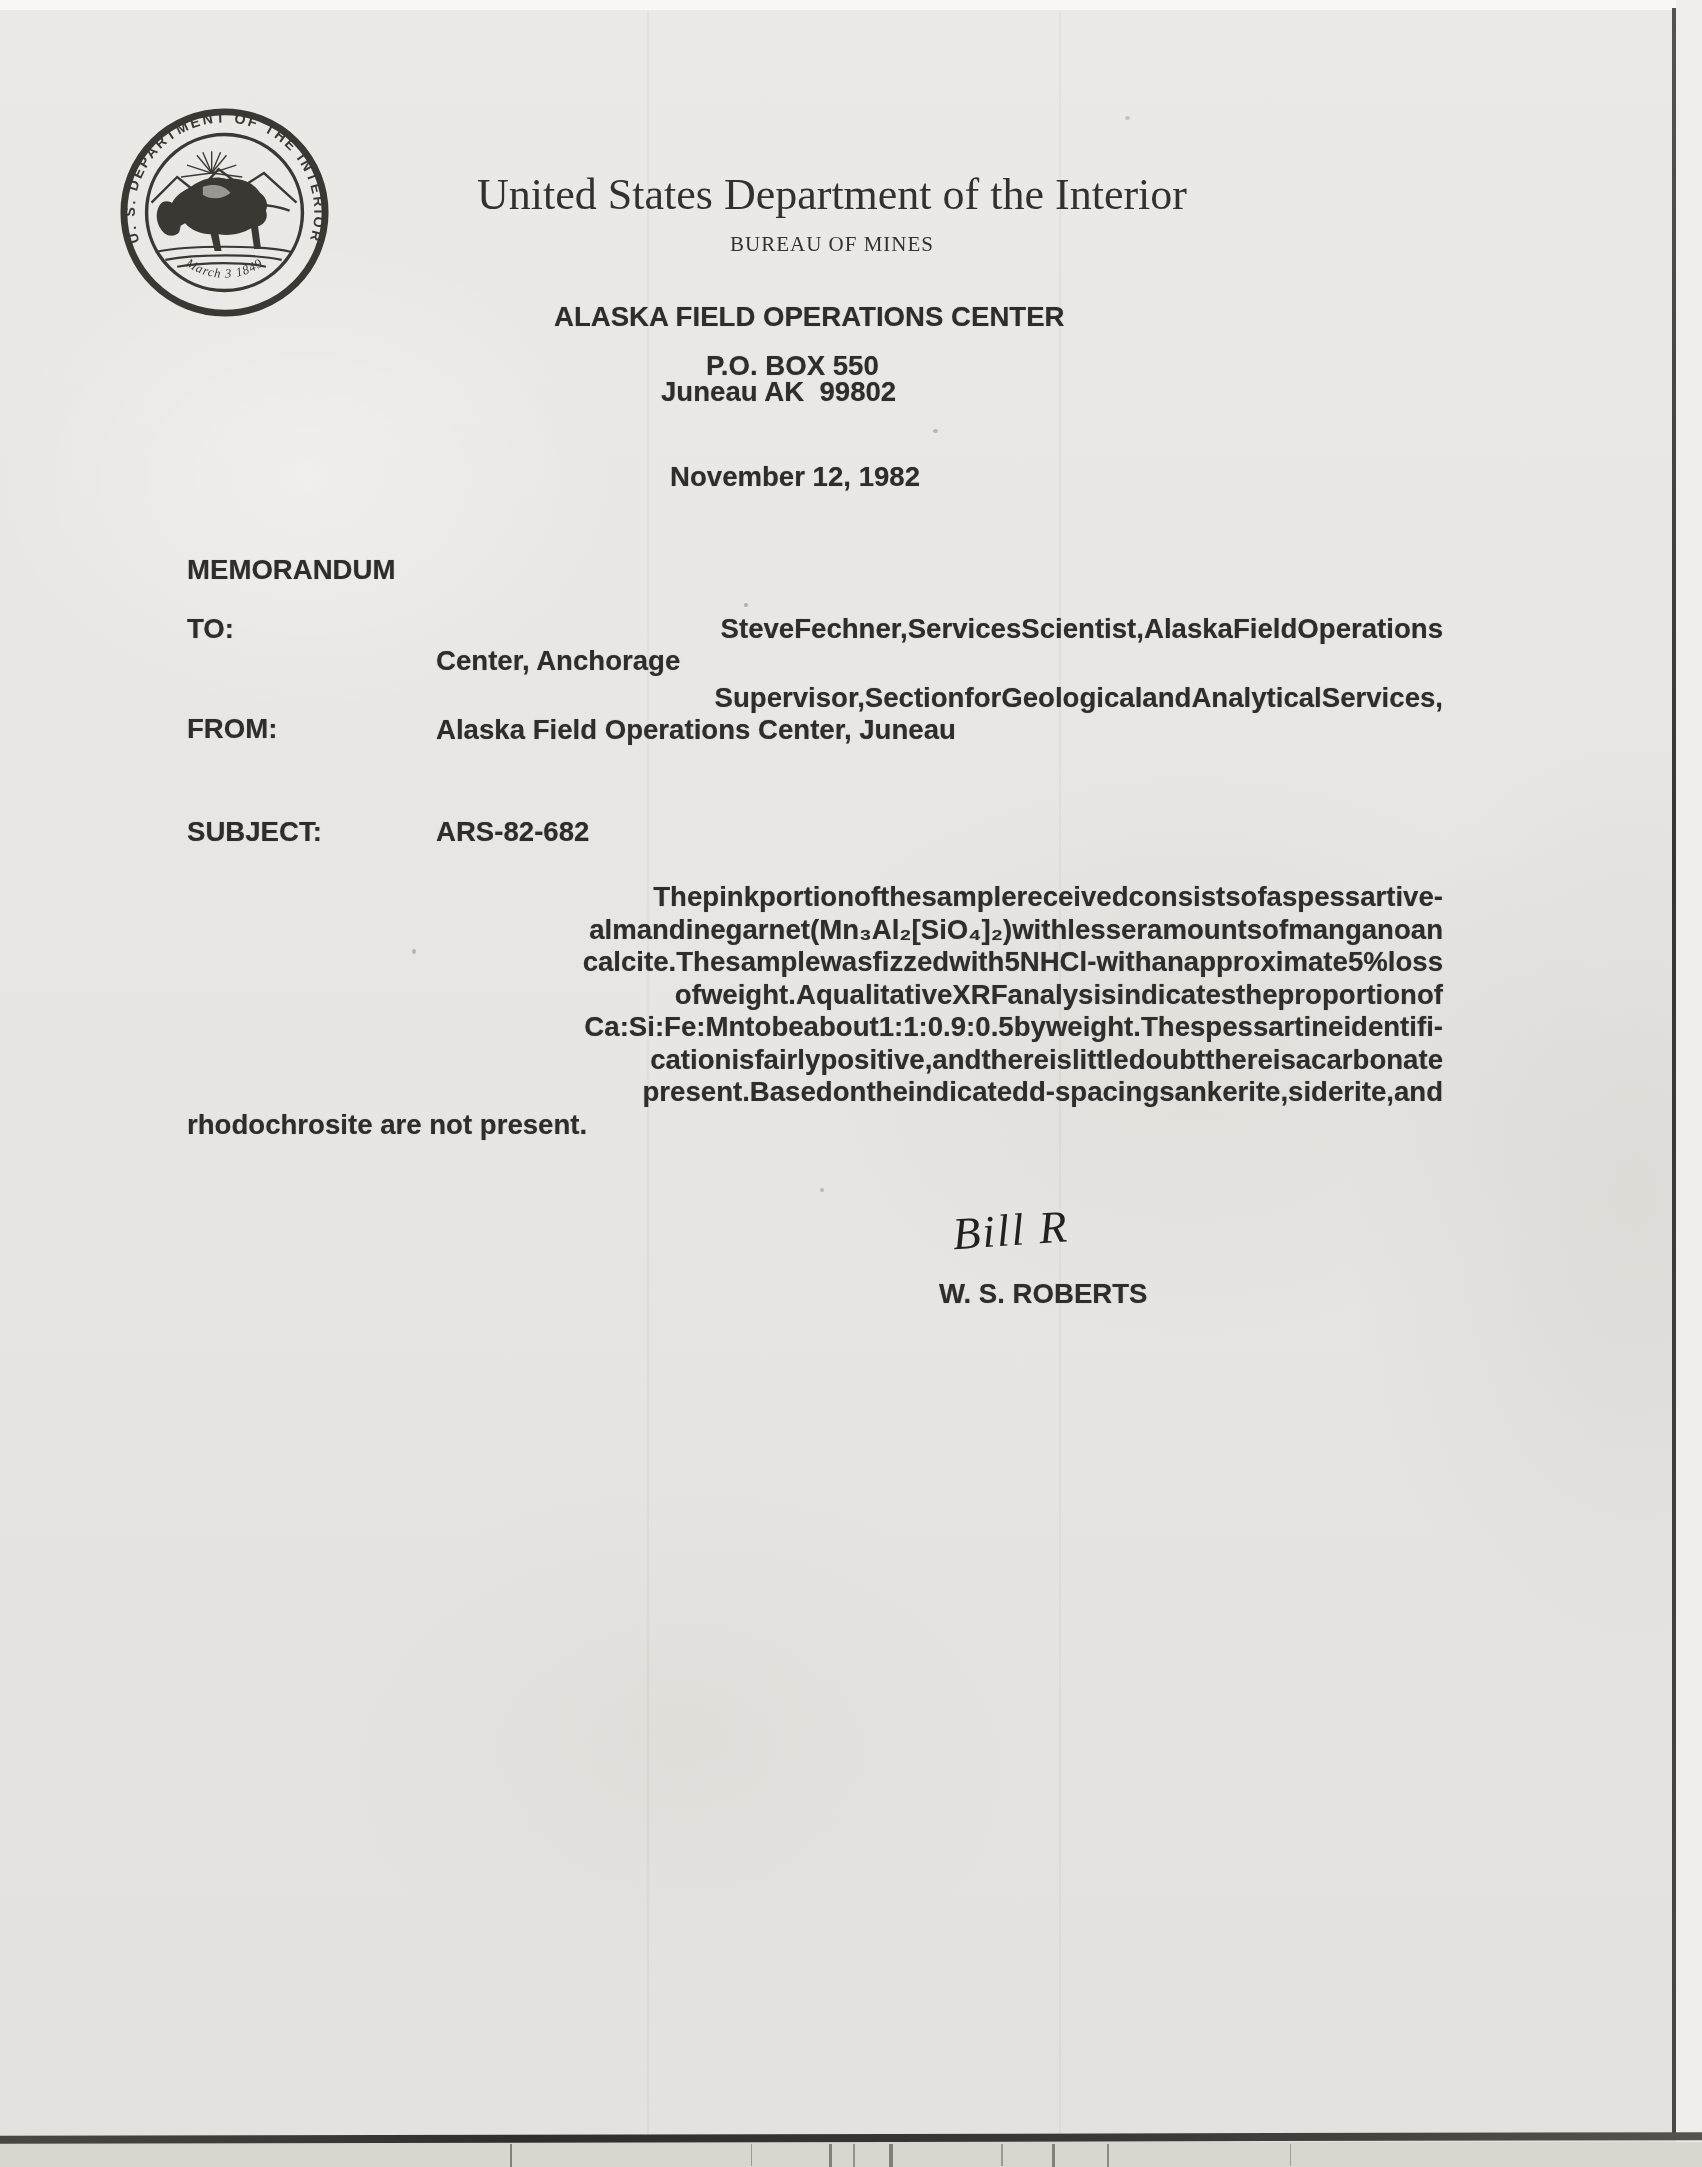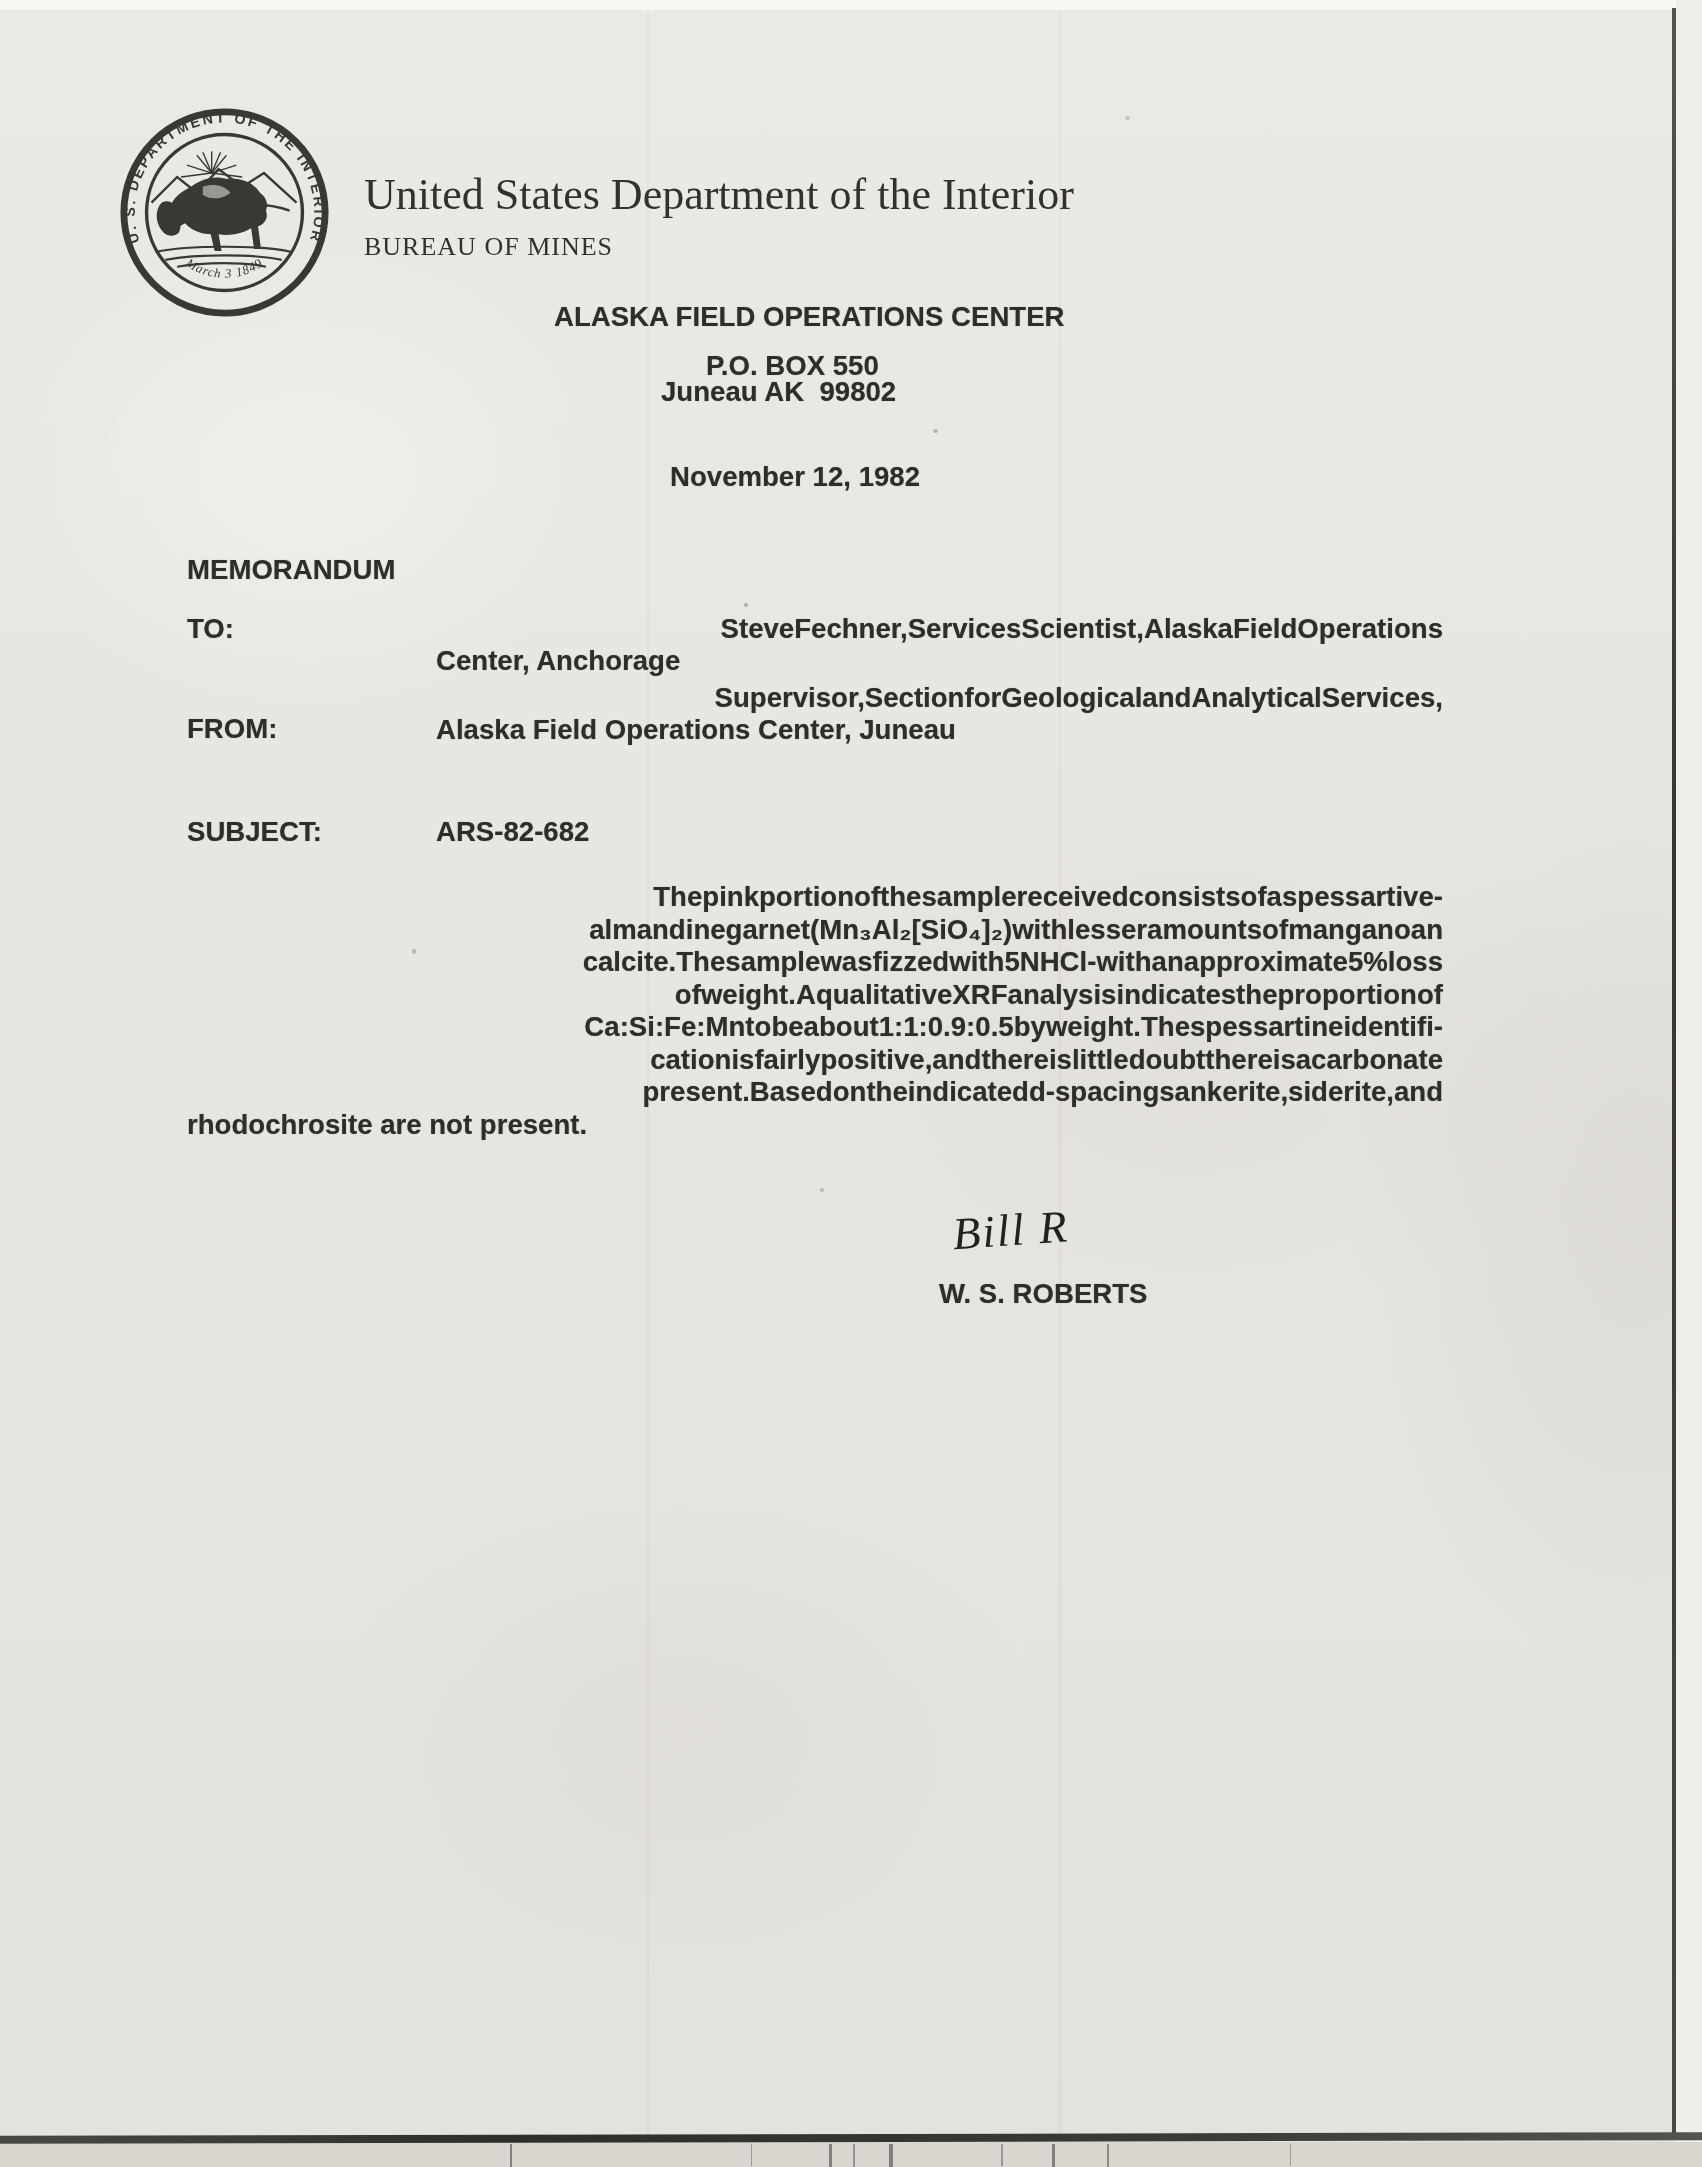--- a/index.html
+++ b/index.html
@@ -12,21 +12,21 @@
       radial-gradient(ellipse 591px 414px at 40% 80%, rgba(200,196,188,0.16), transparent 60%),
       radial-gradient(ellipse 414px 690px at 96% 55%, rgba(150,145,136,0.12), transparent 70%),
       linear-gradient(180deg, rgba(255,255,255,0.12), rgba(0,0,0,0.02));
     font-family:"Liberation Sans", sans-serif;
   }
   .abs{position:absolute;}
   .serif{font-family:"Liberation Serif","DejaVu Serif",serif;color:#33312d;}
   .mono{font-family:Liberation Sans, sans-serif;font-weight:bold;
         color:#2e2d29;font-size:27.6px;text-shadow:0 0 1px rgba(46,45,41,0.45);}
   .pre{white-space:pre;}
-  .center{text-align:left;}
+  .center{text-align:center;}
   .jline{display:flex;justify-content:flex-end;}
   .jline span{white-space:pre;}
   .fieldblock div{height:31.5px;line-height:31.5px;}
   .bodyblock div{height:32.5px;line-height:32.5px;}
   
   .edge-top{left:0;top:0;width:1702px;height:9.9px;background:#f8f7f4;border-bottom:1px solid rgba(0,0,0,0.05);}
   .edge-right-line{left:1672px;top:7.9px;width:3.9px;height:2130px;background:linear-gradient(180deg,#55534e,#37352f 40%,#4a4843);}
   .edge-right-out{left:1676px;top:0;width:26.6px;height:2167px;background:#f0eeea;}
   .edge-bottom-line{left:0;top:2134px;width:1702px;height:7.9px;transform:rotate(-0.12deg);
     background:linear-gradient(90deg,#4a4843,#2f2e2a 30%,#3c3a36 70%,#55534e);}
@@ -83,21 +83,21 @@
       <path d="M40,150 C72,143 150,143 178,150"></path>
       <path d="M50,158 C82,152 142,152 168,158"></path>
       <path d="M62,165 C90,160 130,160 152,165"></path>
     </g>
     <text font-family="Liberation Serif, serif" font-size="13" font-style="italic" fill="#3a3833" letter-spacing="1">
       <textPath href="#marchPath" startOffset="50%" text-anchor="middle">March 3 1849</textPath>
     </text>
   </svg>
 
   <div class="abs serif center" style="left:364px;top:167px;width:936px;font-size:44px;line-height:55px;">United States Department of the Interior</div>
-  <div class="abs serif center" style="left:364px;top:232px;width:936px;font-size:26px;letter-spacing:1px;">BUREAU OF MINES</div>
+  <div class="abs serif center" style="left:364px;top:232px;width:936px;font-size:21px;letter-spacing:1px;">BUREAU OF MINES</div>
 
   <div class="abs mono pre" style="left:554px;top:301px;">ALASKA FIELD OPERATIONS CENTER</div>
   <div class="abs mono pre" style="left:706px;top:350px;">P.O. BOX 550</div>
   <div class="abs mono pre" style="left:661px;top:376px;">Juneau AK  99802</div>
   <div class="abs mono pre" style="left:670px;top:445px;margin-top:16px;">November 12, 1982</div>
 
   <div class="abs mono" style="left:187px;top:554px;">MEMORANDUM</div>
 
   <div class="abs mono" style="left:187px;top:613px;line-height:31.5px;">TO:</div>
   <div class="abs mono fieldblock" style="left:436px;top:613px;width:1007px;">

